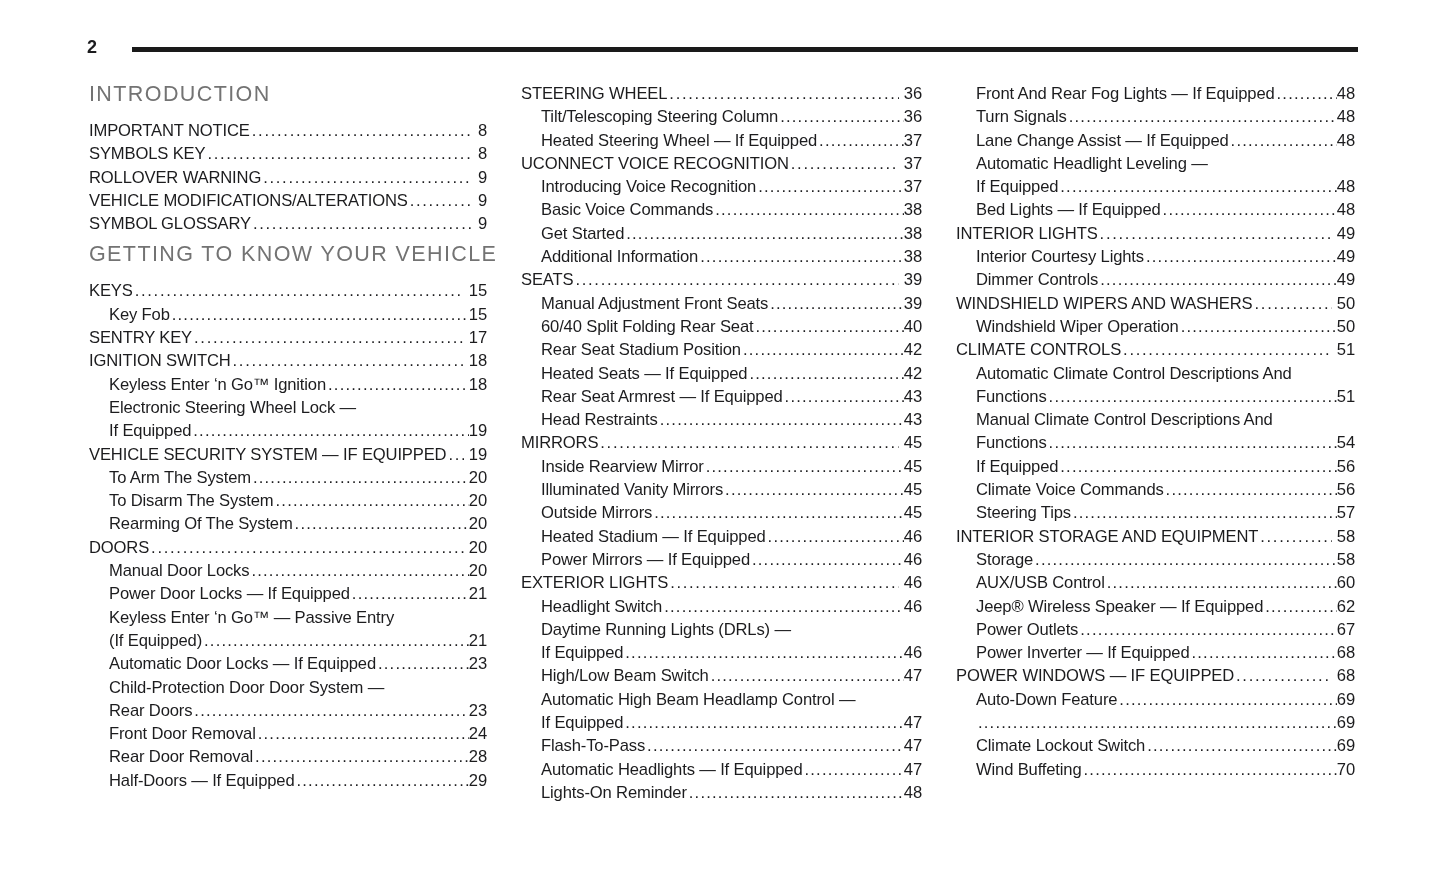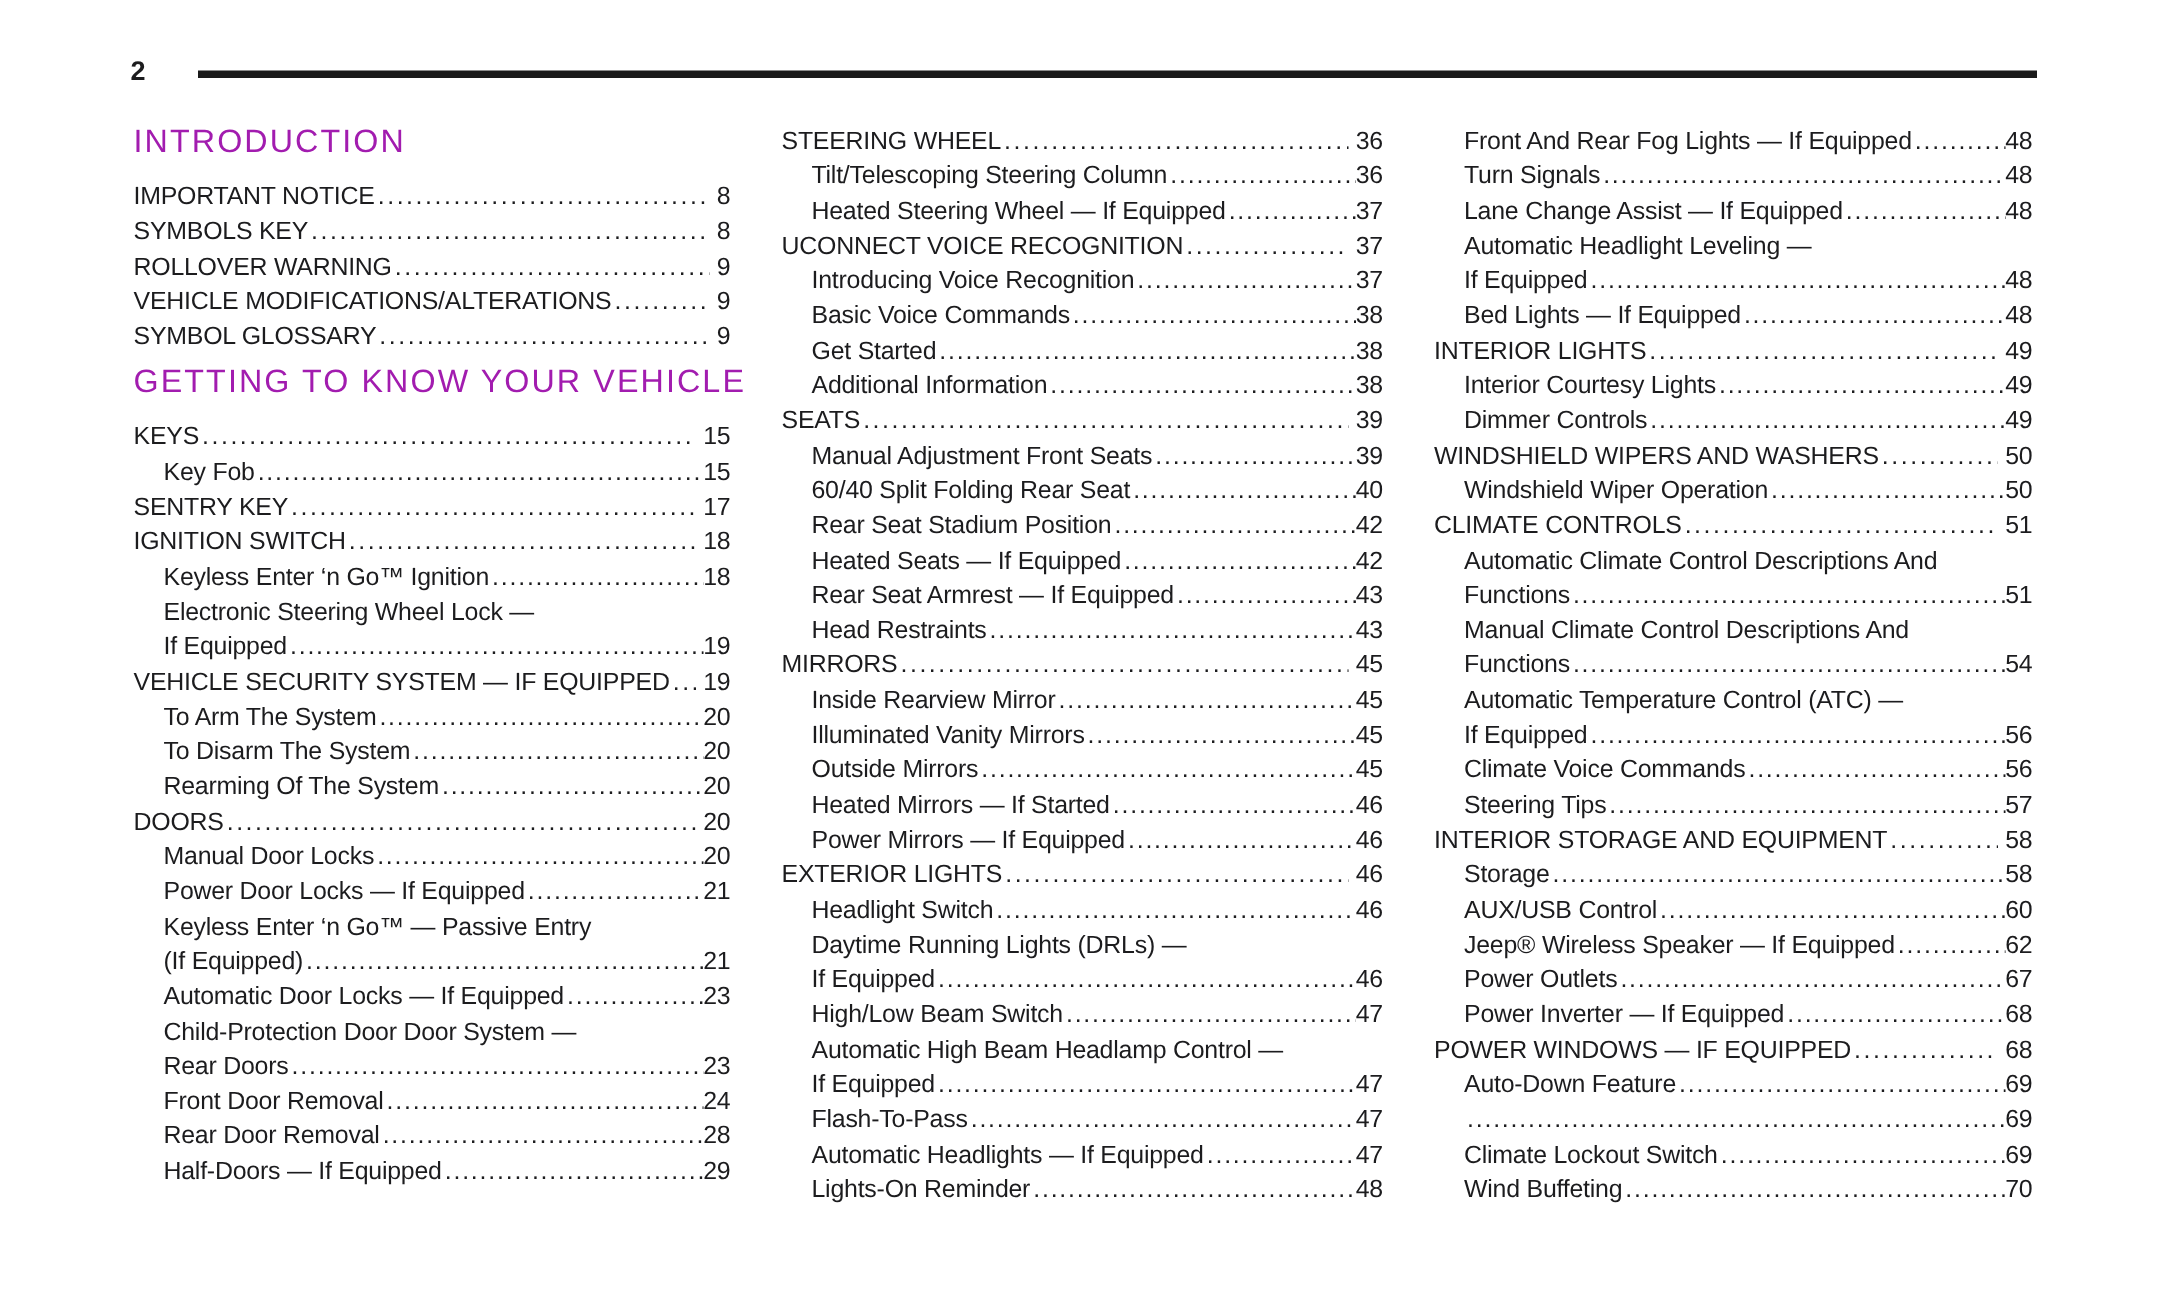--- a/index.html
+++ b/index.html
@@ -42,21 +42,21 @@
   }
   .col { width: 398px; flex: none; }
   .col + .col { margin-left: 34px; }
   .col:nth-child(2) { width: 401px; }
   .col:nth-child(3) { width: 399px; }
 
   .section {
     font-size: 21.5px;
     line-height: 25px;
     font-weight: 400;
-    color: #a21caf;
+    color: #737373;
     letter-spacing: 1.4px;
     margin: 0 0 12px 0;
     white-space: nowrap;
   }
   .section:not(:first-child) { margin-top: 7px; }
 
   .row {
     display: flex;
     font-size: 16.6px;
     line-height: 23.3px;
@@ -311,21 +311,21 @@
           <span class="label">Illuminated Vanity Mirrors</span>
           <span class="dots"></span>
           <span class="pg">45</span>
         </div>
         <div class="row topic">
           <span class="label">Outside Mirrors</span>
           <span class="dots"></span>
           <span class="pg">45</span>
         </div>
         <div class="row topic">
-          <span class="label">Heated Mirrors — If Started</span>
+          <span class="label">Heated Stadium — If Equipped</span>
           <span class="dots"></span>
           <span class="pg">46</span>
         </div>
         <div class="row topic">
           <span class="label">Power Mirrors — If Equipped</span>
           <span class="dots"></span>
           <span class="pg">46</span>
         </div>
         <div class="row chapter">
           <span class="label">EXTERIOR LIGHTS</span>
@@ -441,23 +441,20 @@
           <span class="dots"></span>
           <span class="pg">51</span>
         </div>
         <div class="row topic">
           <span class="label">Manual Climate Control Descriptions And</span>
         </div>
         <div class="row topic">
           <span class="label">Functions</span>
           <span class="dots"></span>
           <span class="pg">54</span>
-        </div>
-        <div class="row topic">
-          <span class="label">Automatic Temperature Control (ATC) —</span>
         </div>
         <div class="row topic">
           <span class="label">If Equipped</span>
           <span class="dots"></span>
           <span class="pg">56</span>
         </div>
         <div class="row topic">
           <span class="label">Climate Voice Commands</span>
           <span class="dots"></span>
           <span class="pg">56</span>

